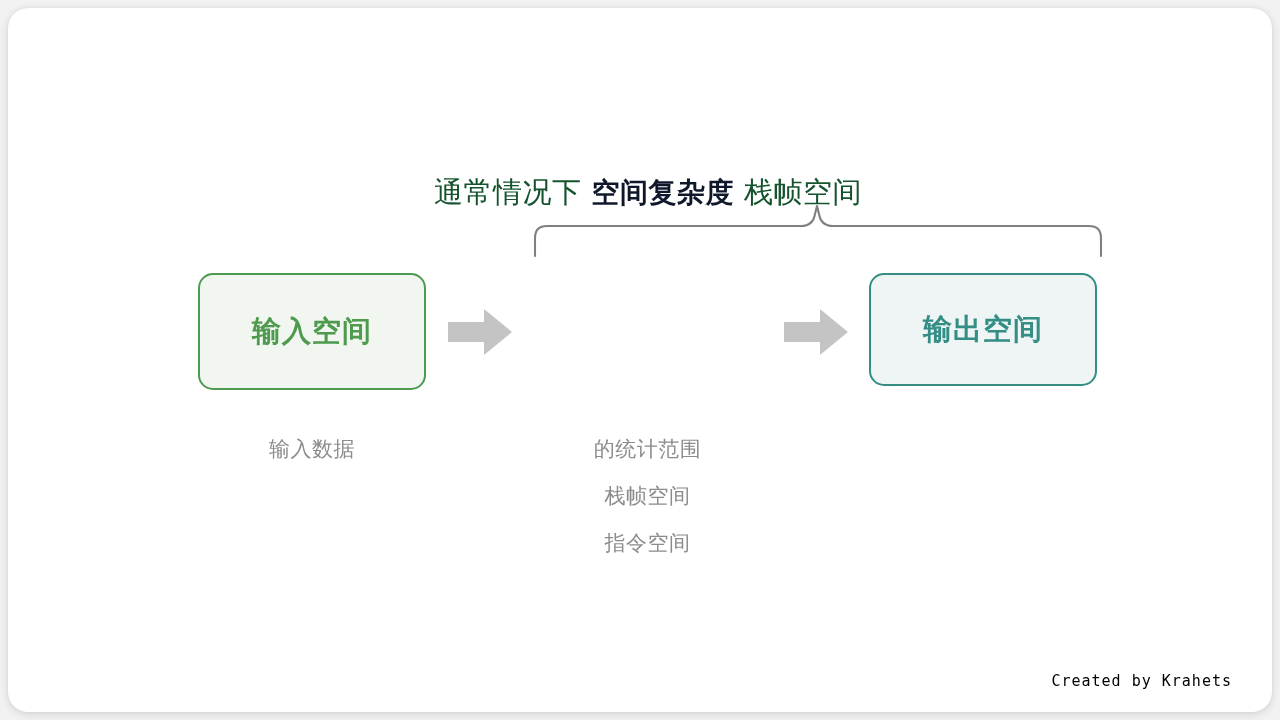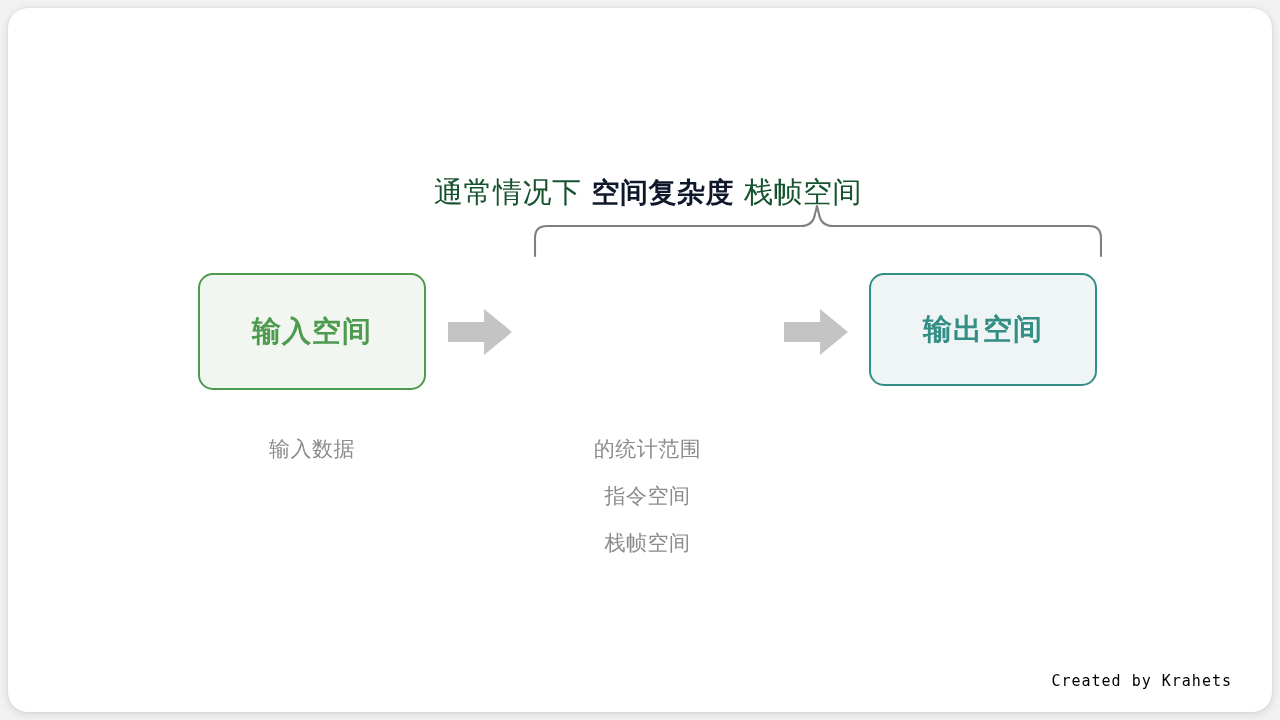--- a/index.html
+++ b/index.html
@@ -175,20 +175,20 @@
     </svg>
     <svg class="arrow arrow-2" viewBox="0 0 66 50">
       <polygon points="0,15 36,15 36,2 64,25 36,48 36,35 0,35" fill="#c4c4c4"></polygon>
     </svg>
 
     <div class="caption cap-input">
       <div>输入数据</div>
     </div>
     <div class="caption cap-temp">
       <div>的统计范围</div>
+      <div>栈帧空间</div>
       <div>指令空间</div>
-      <div>栈帧空间</div>
     </div>
 
     <div class="watermark">Created by Krahets</div>
 
   </div>
 </div>
 
 </body></html>

